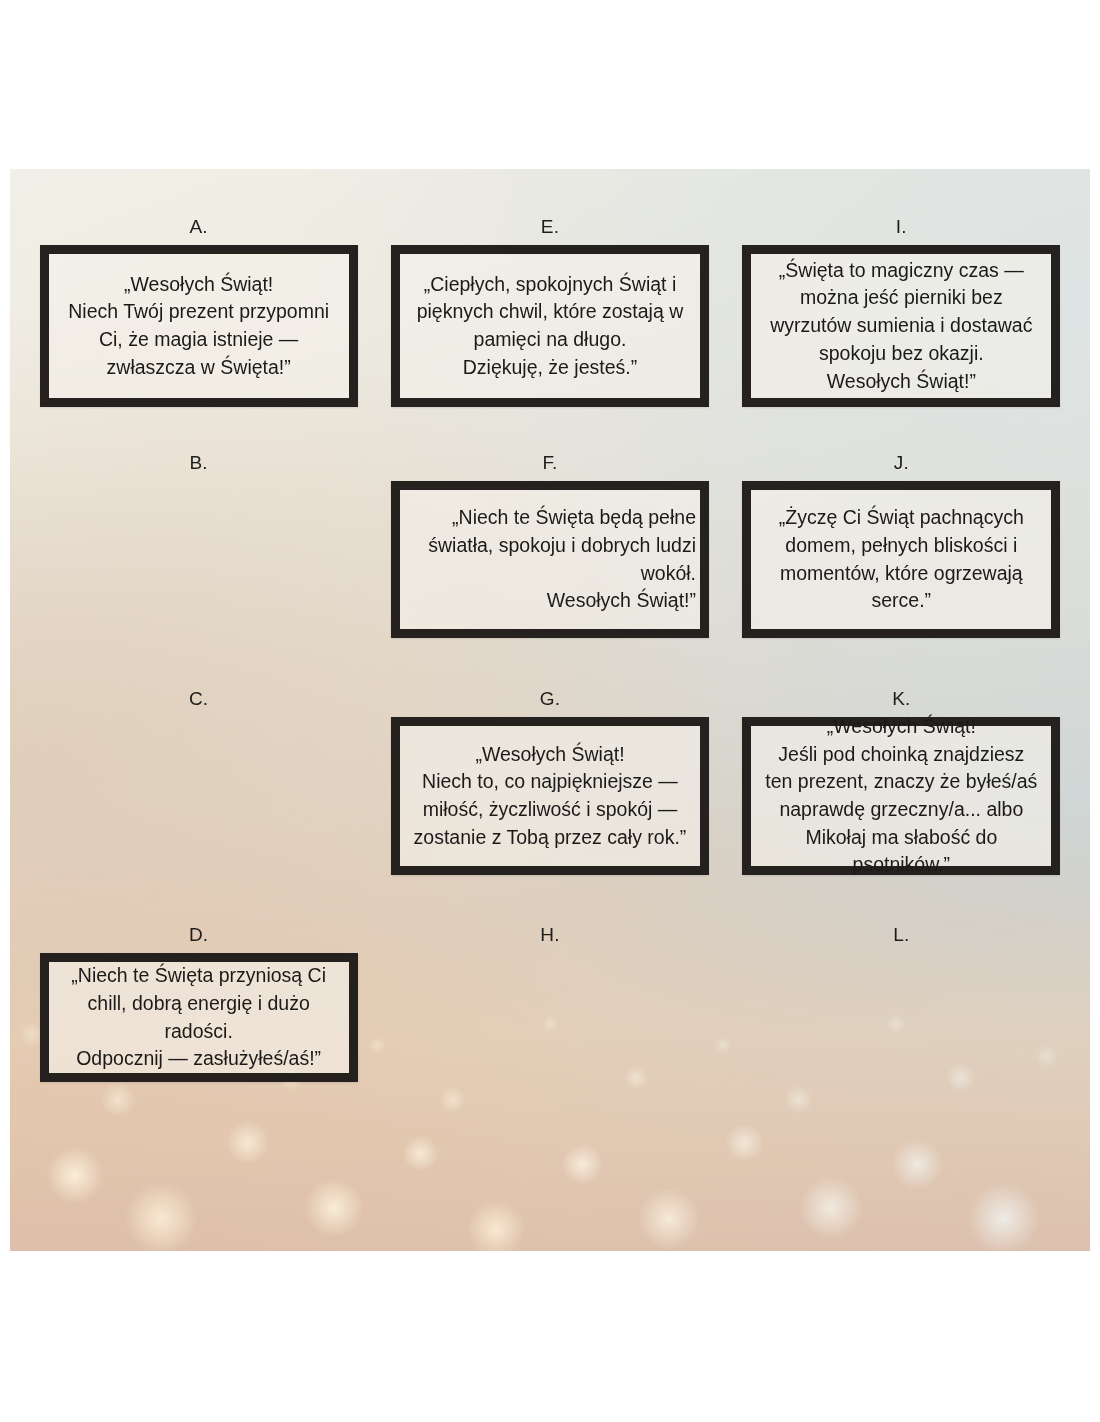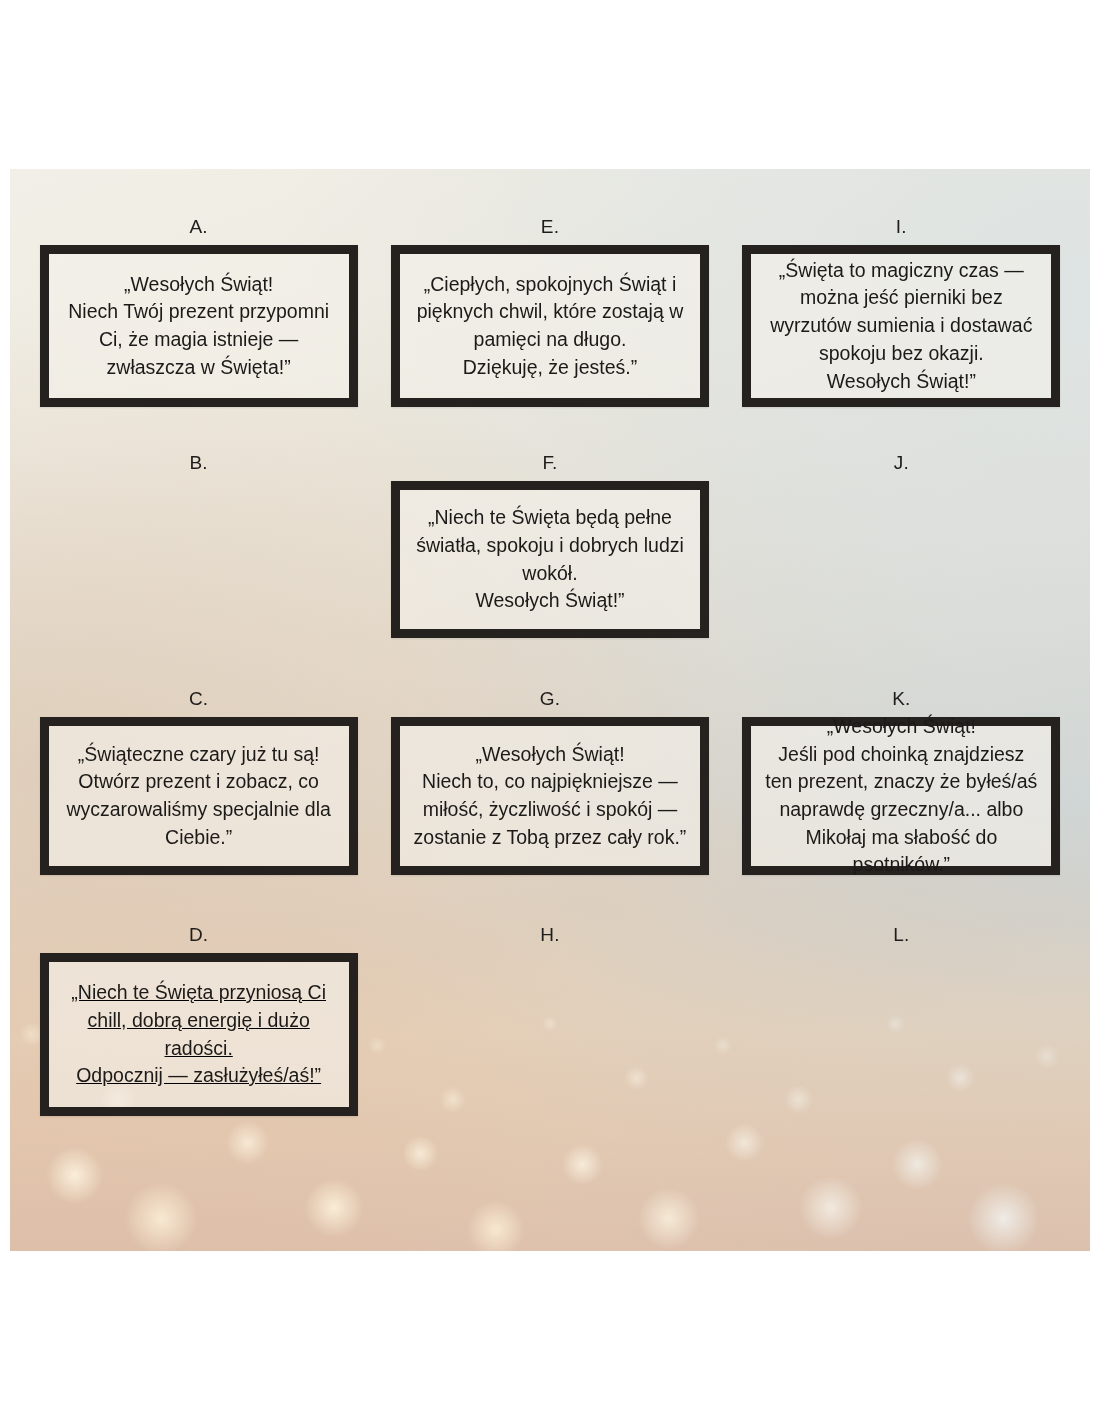--- a/index.html
+++ b/index.html
@@ -143,24 +143,24 @@
     white-space: pre-line;
     width: 312px;
     margin: 0 auto;
     font-weight: 400;
   }
 
   
   .row1 .card-frame { height: 162px; }
   .row2 .card-frame { height: 157px; }
   .row3 .card-frame { height: 158px; }
-  .row4 .card-frame { height: 163px; text-decoration: underline; }
-
-  
-  .overflow .card-text { width: 320px; }
+  .row4 .card-frame { height: 129px; }
+
+  
+  .overflow .card-text { width: 320px; text-align: right; }
 </style>
 </head>
 <body>
 
 <div id="poster">
   <div class="bg-layer bg-base"></div>
   <div class="bg-layer bg-cool"></div>
   <div class="bg-layer bg-warm"></div>
   <div class="bg-layer bg-glitter"></div>
   <div class="bg-layer bg-bokeh"></div>
@@ -207,30 +207,30 @@
       <div class="card-frame">
         <p class="card-text">„Niech te Święta będą pełne
 światła, spokoju i dobrych ludzi
 wokół.
 Wesołych Świąt!”</p>
       </div>
     </div>
 
     <div class="cell row2">
       <div class="card-letter">J.</div>
+      <div class="card-frame">
+        <p class="card-text">„Życzę Ci Świąt pachnących
+domem, pełnych bliskości i
+momentów, które ogrzewają
+serce.”</p>
+      </div>
     </div>
 
     <div class="cell row3 overflow">
       <div class="card-letter">C.</div>
-      <div class="card-frame">
-        <p class="card-text">„Świąteczne czary już tu są!
-Otwórz prezent i zobacz, co
-wyczarowaliśmy specjalnie dla
-Ciebie.”</p>
-      </div>
     </div>
 
     <div class="cell row3">
       <div class="card-letter">G.</div>
       <div class="card-frame">
         <p class="card-text">„Wesołych Świąt!
 Niech to, co najpiękniejsze —
 miłość, życzliwość i spokój —
 zostanie z Tobą przez cały rok.”</p>
       </div>

